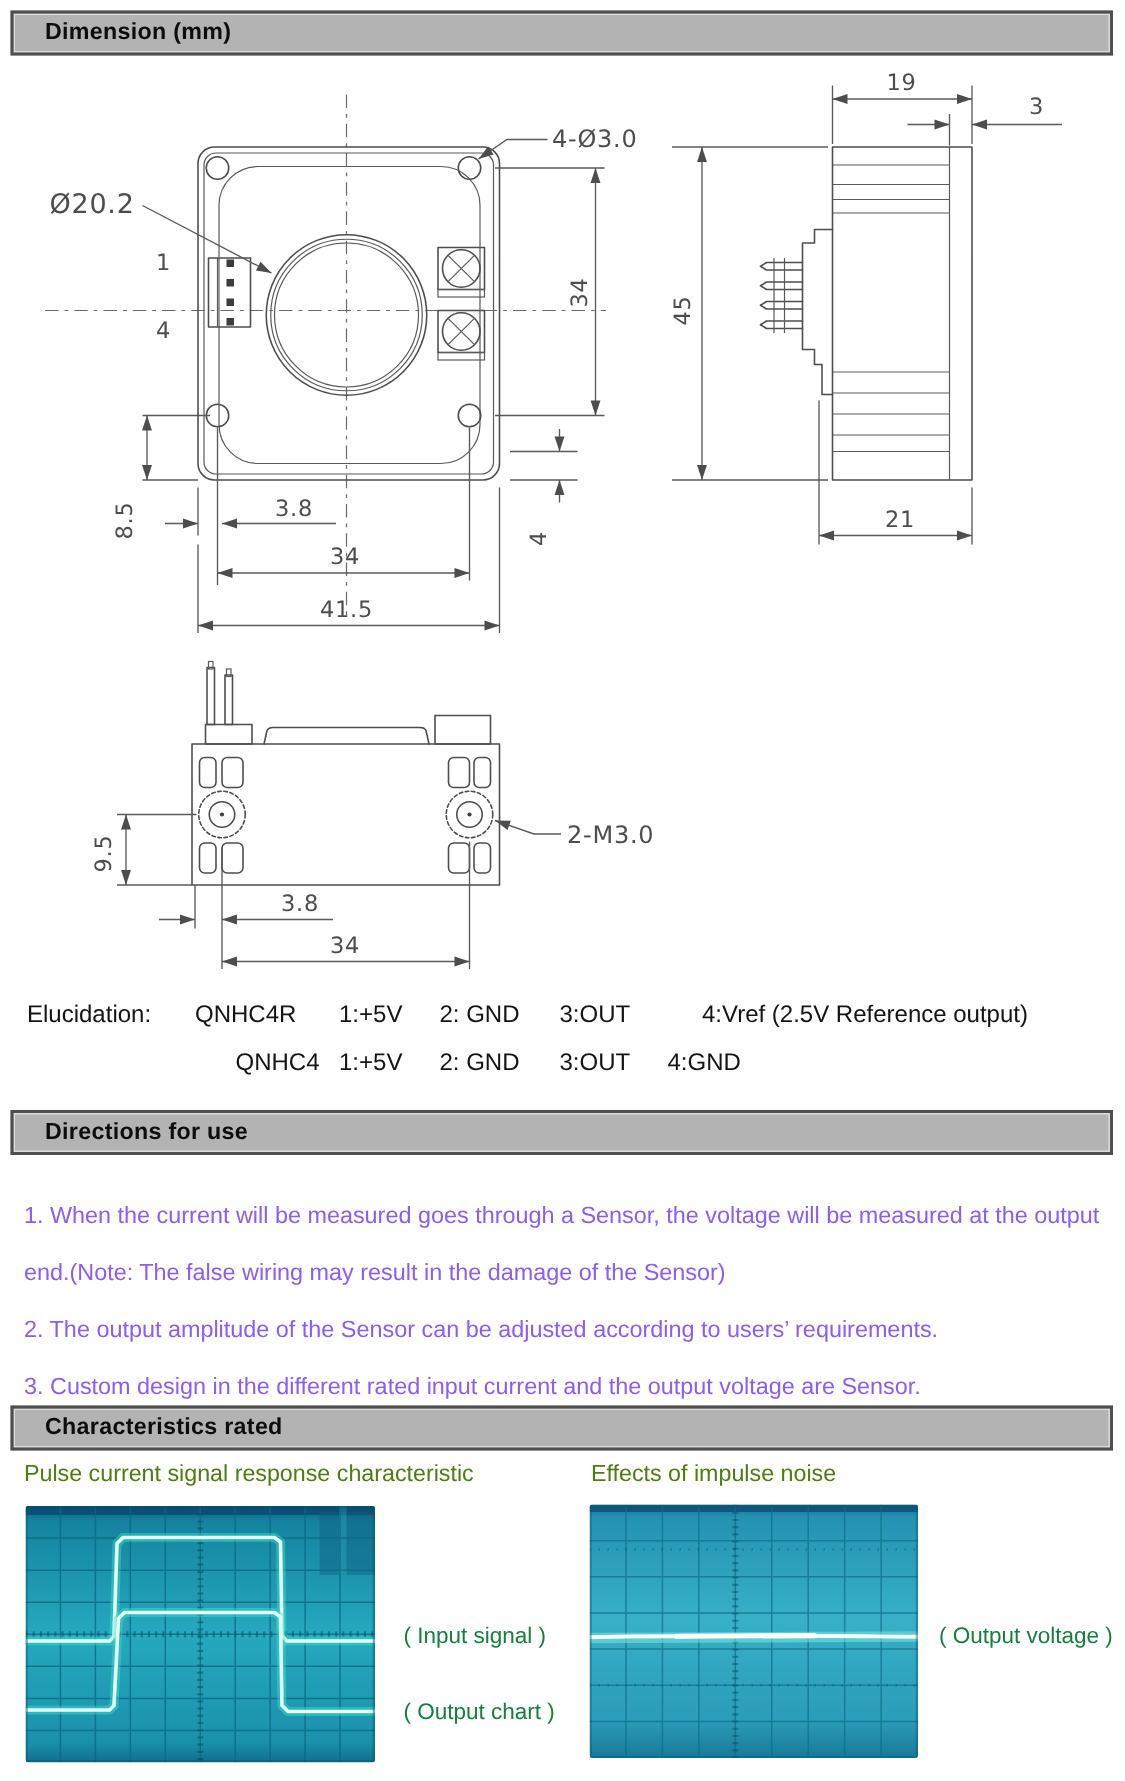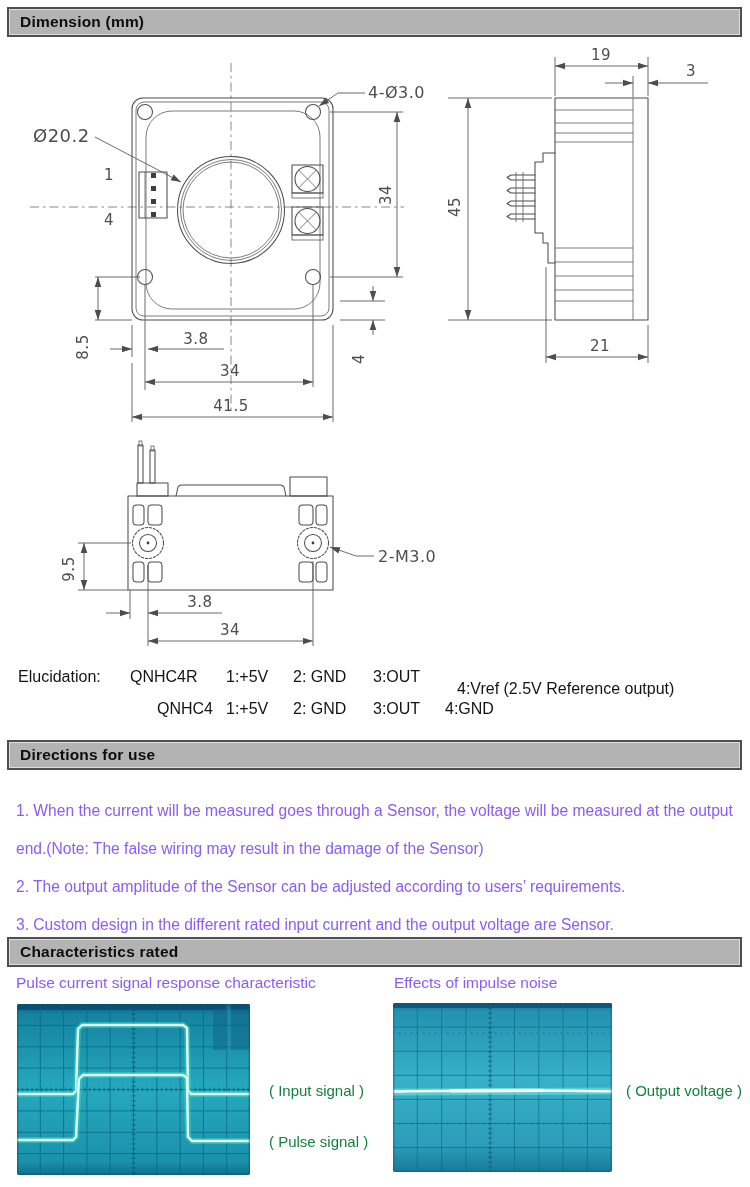--- a/index.html
+++ b/index.html
@@ -1,35 +1,35 @@
 <!DOCTYPE html>
 <html><head>
 <meta charset="utf-8">
 <style>
   html,body{margin:0;padding:0;background:#fff;}
   .page{position:relative;width:750px;height:1187px;background:#ffffff;overflow:hidden;
         font-family:"Liberation Sans",sans-serif;color:#111;}
   .secbar{position:absolute;left:7px;width:731px;height:26px;background:#b3b3b3;
           border:2px solid #4f4f4f;box-shadow:inset 0 0 0 1px #dcdcdc;
           display:flex;align-items:center;}
-  .secbar span{font-size:15.5px;font-weight:bold;color:#0d0d0d;padding-left:11px;letter-spacing:.2px;}
+  .secbar span{font-size:15.5px;font-weight:bold;color:#0d0d0d;padding-left:21px;letter-spacing:.2px;}
   .drawing{position:absolute;left:0;top:45px;width:750px;height:610px;}
   .ln{stroke:#4d4d4d;stroke-width:1.05;fill:none;stroke-linecap:round;stroke-linejoin:round;}
   .thin{stroke:#5a5a5a;stroke-width:.8;fill:none;}
   .dim{stroke:#5a5a5a;stroke-width:.9;fill:none;}
   .cl{stroke:#6a6a6a;stroke-width:.8;fill:none;stroke-dasharray:9 4 2.5 4;}
   .dimtxt{font-family:"DejaVu Sans",sans-serif;font-size:15px;fill:#4d4d4d;letter-spacing:.5px;}
   .calltxt{font-family:"DejaVu Sans",sans-serif;font-size:16px;fill:#4d4d4d;letter-spacing:.5px;}
   .bigtxt{font-family:"DejaVu Sans",sans-serif;font-size:18px;fill:#4d4d4d;letter-spacing:.5px;}
   .fillsq{fill:#3d3d3d;stroke:none;}
   .eluc-line{position:absolute;height:20px;font-size:16px;color:#141414;}
   .eluc-line span{position:absolute;white-space:nowrap;}
   .directions-text{position:absolute;left:16px;top:792px;width:722px;}
   .directions-text p{margin:0;font-size:15.6px;line-height:38px;color:#8b5cf6;}
-  .caption{position:absolute;font-size:15.5px;color:#8b5cf6;white-space:nowrap;}
+  .caption{position:absolute;font-size:15.5px;color:#4d7c0f;white-space:nowrap;}
   .scope{position:absolute;overflow:hidden;border-radius:2px;}
   .sig-label{position:absolute;font-size:15px;color:#15803d;white-space:nowrap;}
 </style>
 </head>
 <body>
 
 <div class="page">
 
   <div class="secbar" style="top:7px;">
     <span>Dimension (mm)</span>
@@ -224,21 +224,21 @@
       <text class="dimtxt" x="230" y="590" text-anchor="middle">34</text>
     </g>
   </svg>
 
   <div class="eluc-line" style="top:668px;">
     <span style="left:18px;">Elucidation:</span>
     <span style="left:130px;">QNHC4R</span>
     <span style="left:226px;">1:+5V</span>
     <span style="left:293px;">2: GND</span>
     <span style="left:373px;">3:OUT</span>
-    <span style="left:457px;margin-top:12px;">4:Vref (2.5V Reference output)</span>
+    <span style="left:468px;">4:Vref (2.5V Reference output)</span>
   </div>
   <div class="eluc-line" style="top:700px;">
     <span style="left:137px;margin-left:20px;">QNHC4</span>
     <span style="left:226px;">1:+5V</span>
     <span style="left:293px;">2: GND</span>
     <span style="left:373px;">3:OUT</span>
     <span style="left:445px;">4:GND</span>
   </div>
 
   <div class="secbar" style="top:740px;text-align:right;">
@@ -308,16 +308,16 @@
       <g fill="none" stroke-linecap="round">
         <polyline points="0,89 219,88" stroke="#7deede" stroke-width="7" opacity="0.5"></polyline>
         <path d="M0,88.5 C40,87.5 80,87.8 110,87.6 C150,87.2 190,88 219,88.2" stroke="#ffffff" stroke-width="2.6" opacity="0.95"></path>
         <line x1="58" y1="87.8" x2="150" y2="87.4" stroke="#ffffff" stroke-width="3.4"></line>
       </g>
       <rect x="0" y="0" width="219" height="169" fill="none" stroke="#0d5a78" stroke-width="3" opacity="0.45"></rect>
     </svg>
   </div>
 
   <div class="sig-label" style="left:269px;top:1082px;">( Input signal )</div>
-  <div class="sig-label" style="left:269px;top:1133px;">( Pulse signal )</div>
+  <div class="sig-label" style="left:269px;top:1133px;">( Output chart )</div>
   <div class="sig-label" style="left:626px;top:1082px;">( Output voltage )</div>
 
 </div>
 
 </body></html>

